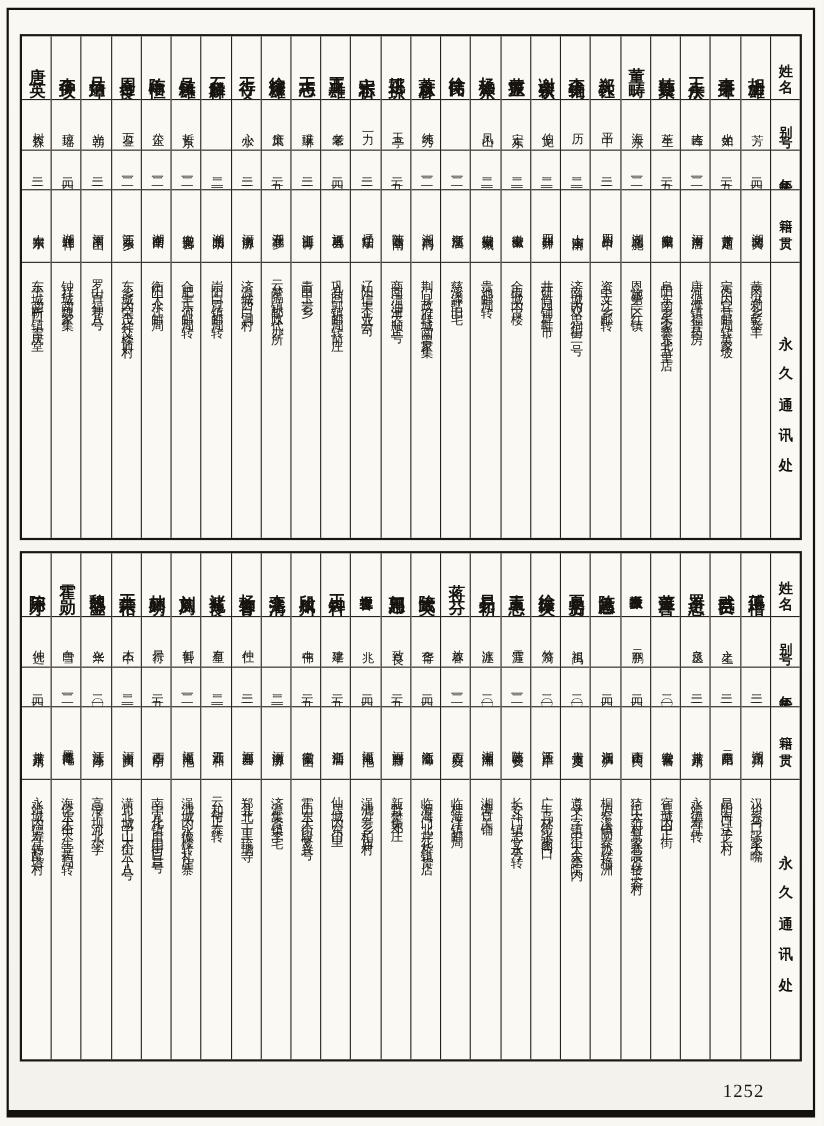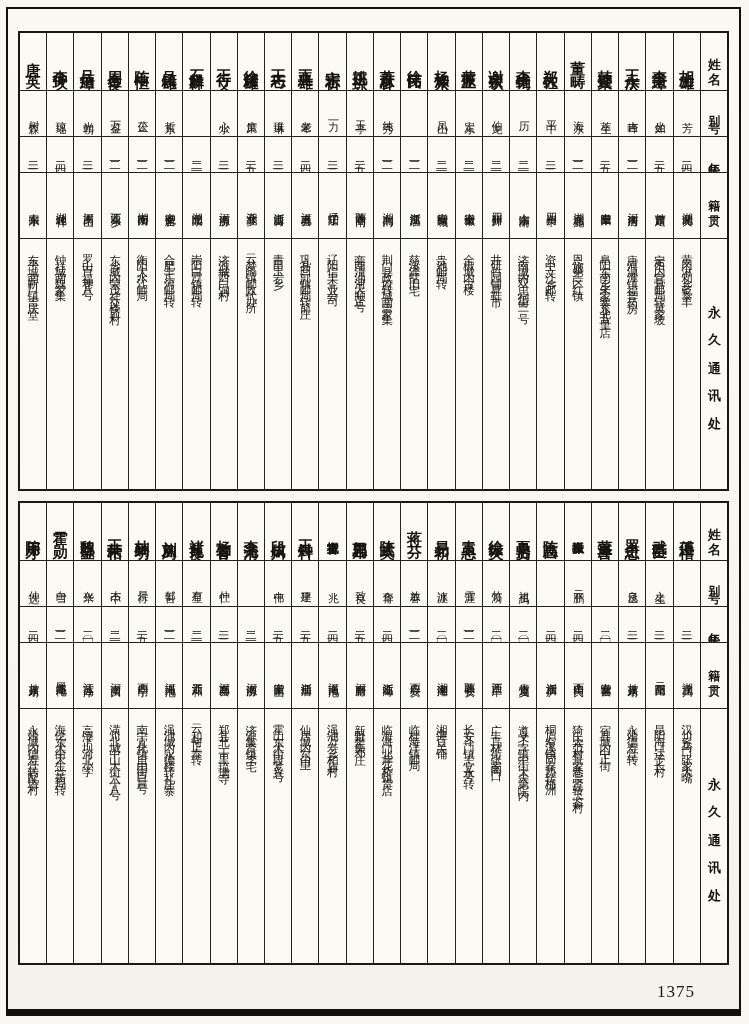--- a/index.html
+++ b/index.html
@@ -957,14 +957,14 @@
           </div>
           <div class="cell r3 origin">
             <span class="vtext">甘肃永靖</span>
           </div>
           <div class="cell r4 address">
             <span class="vtext">永靖城内德寿堂转配塔村</span>
           </div>
         </div>
       </div>
   </div>
-  <div class="pagenum">1375</div>
+  <div class="pagenum">1252</div>
 </div>
 
 </body></html>

